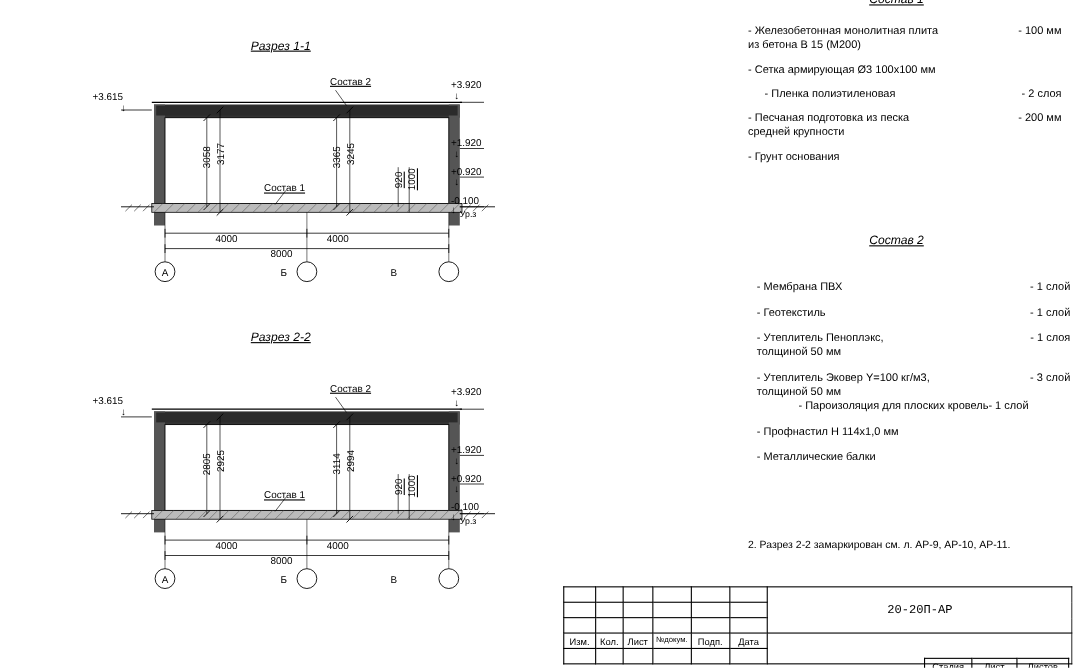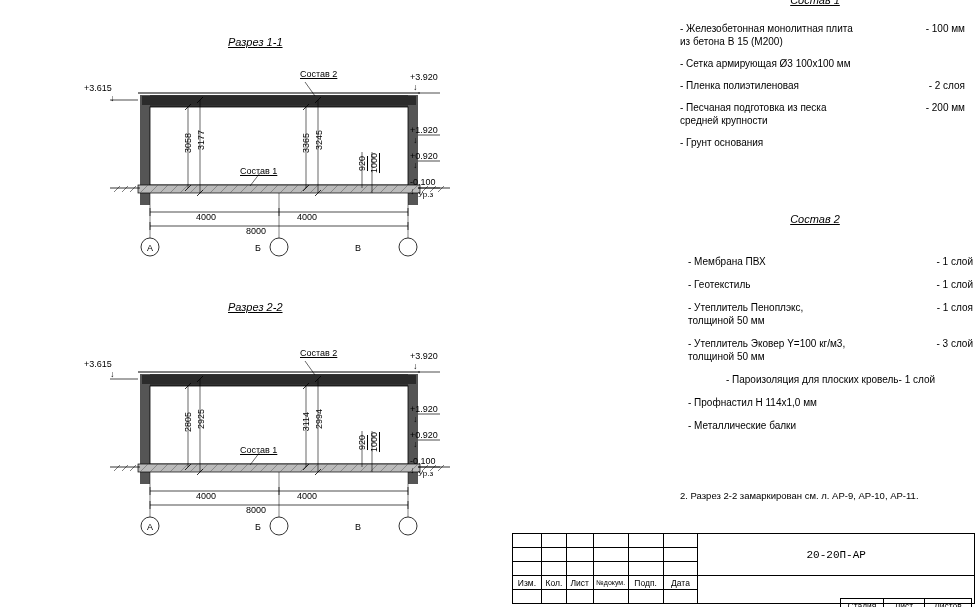--- a/index.html
+++ b/index.html
@@ -310,21 +310,21 @@
 <div class="abs" style="left:680px; top:22px; width:285px;">
   <div class="spec-line" style="margin-bottom:9px;">
     <div class="spec-txt" style="white-space:pre-line; max-width:200px;">- Железобетонная  монолитная плита
    из бетона В 15 (М200)</div>
     <div class="spec-val">- 100 мм</div>
   </div>
   <div class="spec-line" style="margin-bottom:9px;">
     <div class="spec-txt" style="white-space:pre-line; max-width:210px;">- Сетка армирующая Ø3 100х100 мм</div>
     <div class="spec-val"></div>
   </div>
-  <div class="spec-line" style="margin-bottom:9px;">
+  <div class="spec-line" style="margin-bottom:9px;margin-left:15px;">
     <div class="spec-txt" style="white-space:pre-line; max-width:200px;">- Пленка полиэтиленовая</div>
     <div class="spec-val">-  2 слоя</div>
   </div>
   <div class="spec-line" style="margin-bottom:9px;gap:48px;">
     <div class="spec-txt" style="white-space:pre-line; max-width:200px;">- Песчаная подготовка из песка
    средней крупности</div>
     <div class="spec-val">- 200 мм</div>
   </div>
   <div class="spec-line" style="margin-bottom:21px;">
     <div class="spec-txt" style="white-space:pre-line; max-width:200px;">- Грунт основания</div>
@@ -341,21 +341,21 @@
   </div>
   <div class="spec-line" style="margin-bottom:10px;">
     <div class="spec-txt" style="white-space:pre-line; max-width:200px;">- Геотекстиль</div>
     <div class="spec-val">- 1 слой</div>
   </div>
   <div class="spec-line" style="margin-bottom:10px;">
     <div class="spec-txt" style="white-space:pre-line; max-width:200px;">- Утеплитель Пеноплэкс,
    толщиной 50 мм</div>
     <div class="spec-val">- 1 слоя</div>
   </div>
-  <div class="spec-line" style="margin-bottom:10px;">
+  <div class="spec-line" style="">
     <div class="spec-txt" style="white-space:pre-line; max-width:200px;">- Утеплитель Эковер Y=100 кг/м3,
    толщиной 50 мм</div>
     <div class="spec-val">- 3 слой</div>
   </div>
   <div class="spec-line" style="margin-bottom:10px;justify-content:center;">
     <div class="spec-txt" style="white-space:pre-line; max-width:210px;">- Пароизоляция для плоских кровель</div>
     <div class="spec-val">- 1 слой</div>
   </div>
   <div class="spec-line" style="margin-bottom:10px;">
     <div class="spec-txt" style="white-space:pre-line; max-width:200px;">- Профнастил Н 114х1,0 мм</div>

